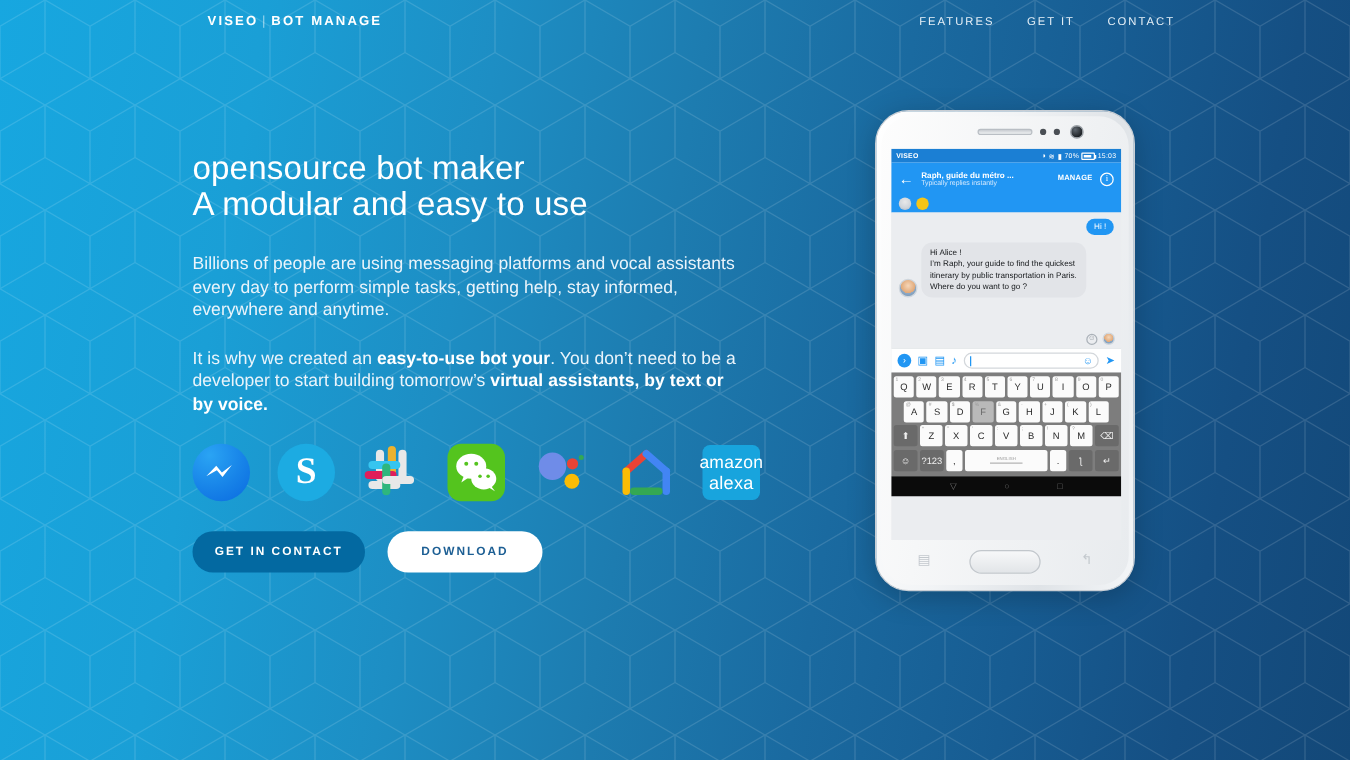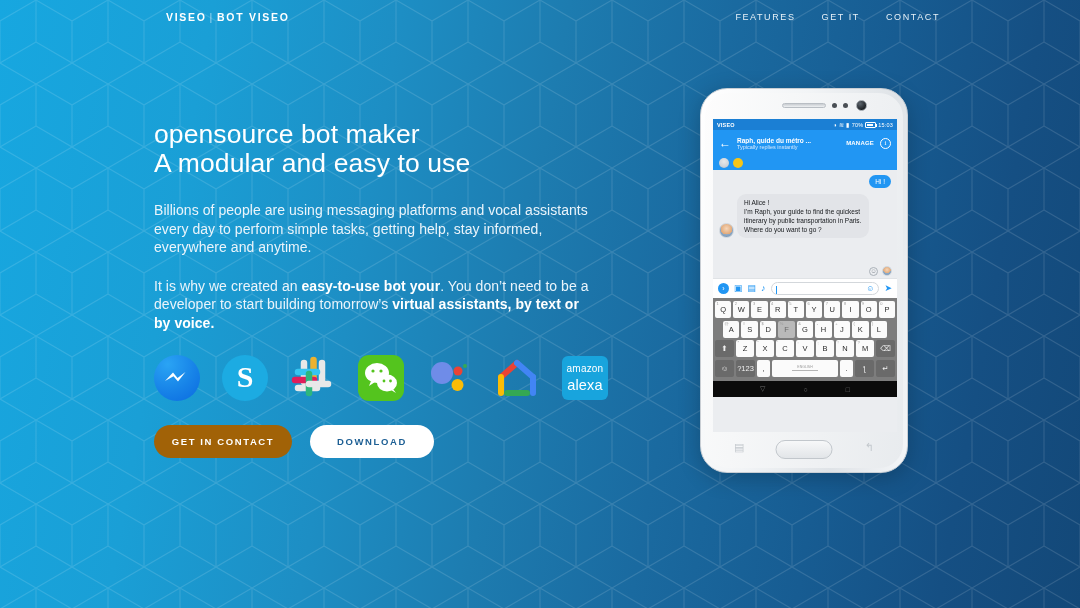--- a/index.html
+++ b/index.html
@@ -84,30 +84,30 @@
   
   .ic-assistant { background:transparent; }
   
   .ic-ghome { background:transparent; }
   
   .ic-alexa {
     width:46px; height:44px; border-radius:6px; background:#18a4dd;
     display:flex; flex-direction:column; align-items:center; justify-content:center;
     color:#fff; line-height:1;
   }
-  .ic-alexa .amz { font-size:10px; letter-spacing:.2px; }
+  .ic-alexa .amz { font-size:14px; letter-spacing:.2px; }
   .ic-alexa .alx { font-size:14.5px; margin-top:4px; letter-spacing:.2px; }
 
   
   #buttons { margin-top:23px; display:flex; gap:18px; }
   .btn {
     height:33px; border-radius:17px; display:flex; align-items:center; justify-content:center;
     font-size:9.5px; letter-spacing:1.6px; font-weight:700; cursor:pointer; white-space:nowrap;
   }
-  #btn-contact { width:138px; background:#a16207; color:#ffffff; }
+  #btn-contact { width:138px; background:#0369a1; color:#ffffff; }
   #btn-download { width:124px; background:#ffffff; color:#1d5f94; }
 
   
   #phone {
     position:absolute; left:700px; top:88px; width:208px; height:385px;
     border-radius:27px;
     background:linear-gradient(100deg,#ffffff 0%,#f2f4f6 40%,#dfe3e7 72%,#f4f6f8 100%);
     box-shadow:0 5px 22px rgba(0,0,0,.22);
     border:1px solid #c9ced4;
   }
@@ -242,21 +242,21 @@
           <path d="M36 0 L36 42 M36 42 L0 63 M36 42 L72 63"></path>
         </g>
       </pattern>
     </defs>
     <rect width="1080" height="608" fill="url(#cube)"></rect>
   </svg>
 </div>
 
 <div id="header">
   <div id="logo">
-    <span>VISEO</span><span class="bar">|</span><span>BOT VISEO</span>
+    <span>VISEO</span><span class="bar">|</span><span>BOT MANAGE</span>
   </div>
   <div id="nav">
     <div class="nav-item">FEATURES</div>
     <div class="nav-item">GET IT</div>
     <div class="nav-item">CONTACT</div>
   </div>
 </div>
 
 <div id="left">
 

